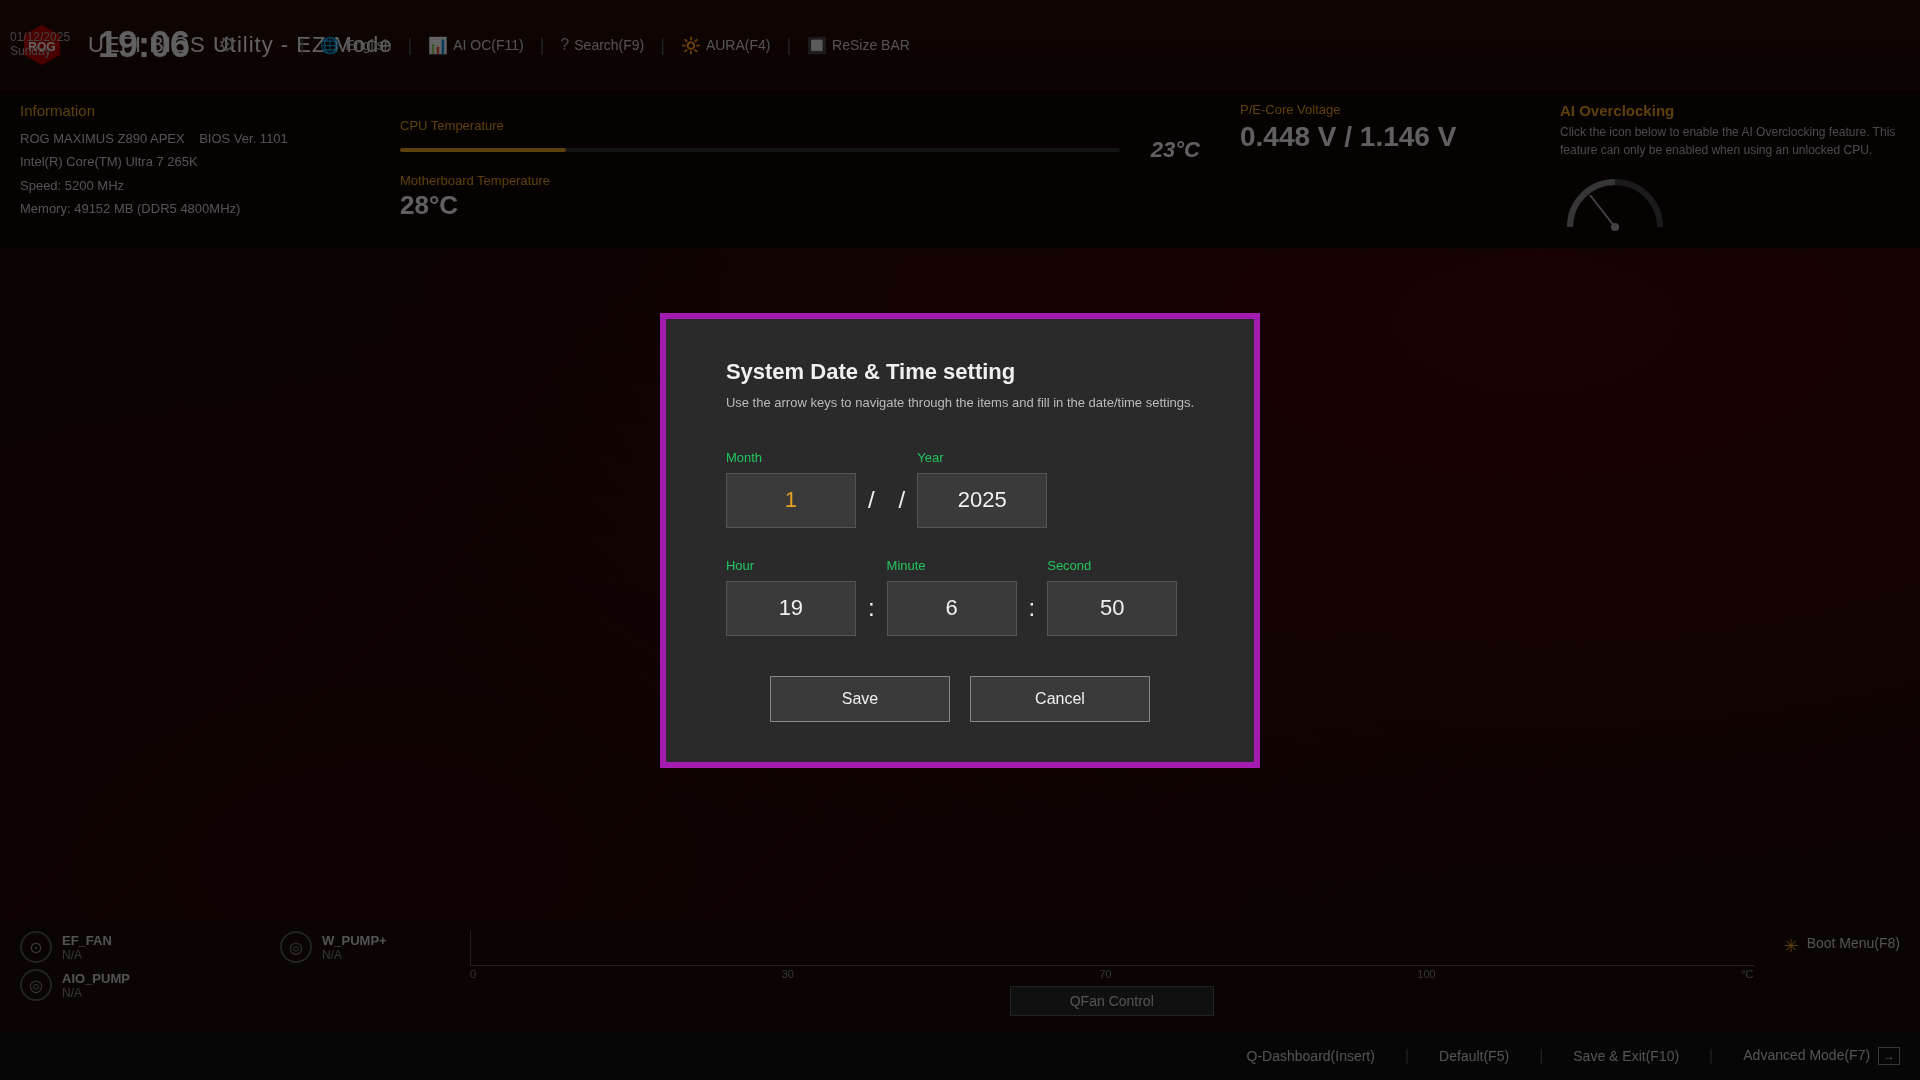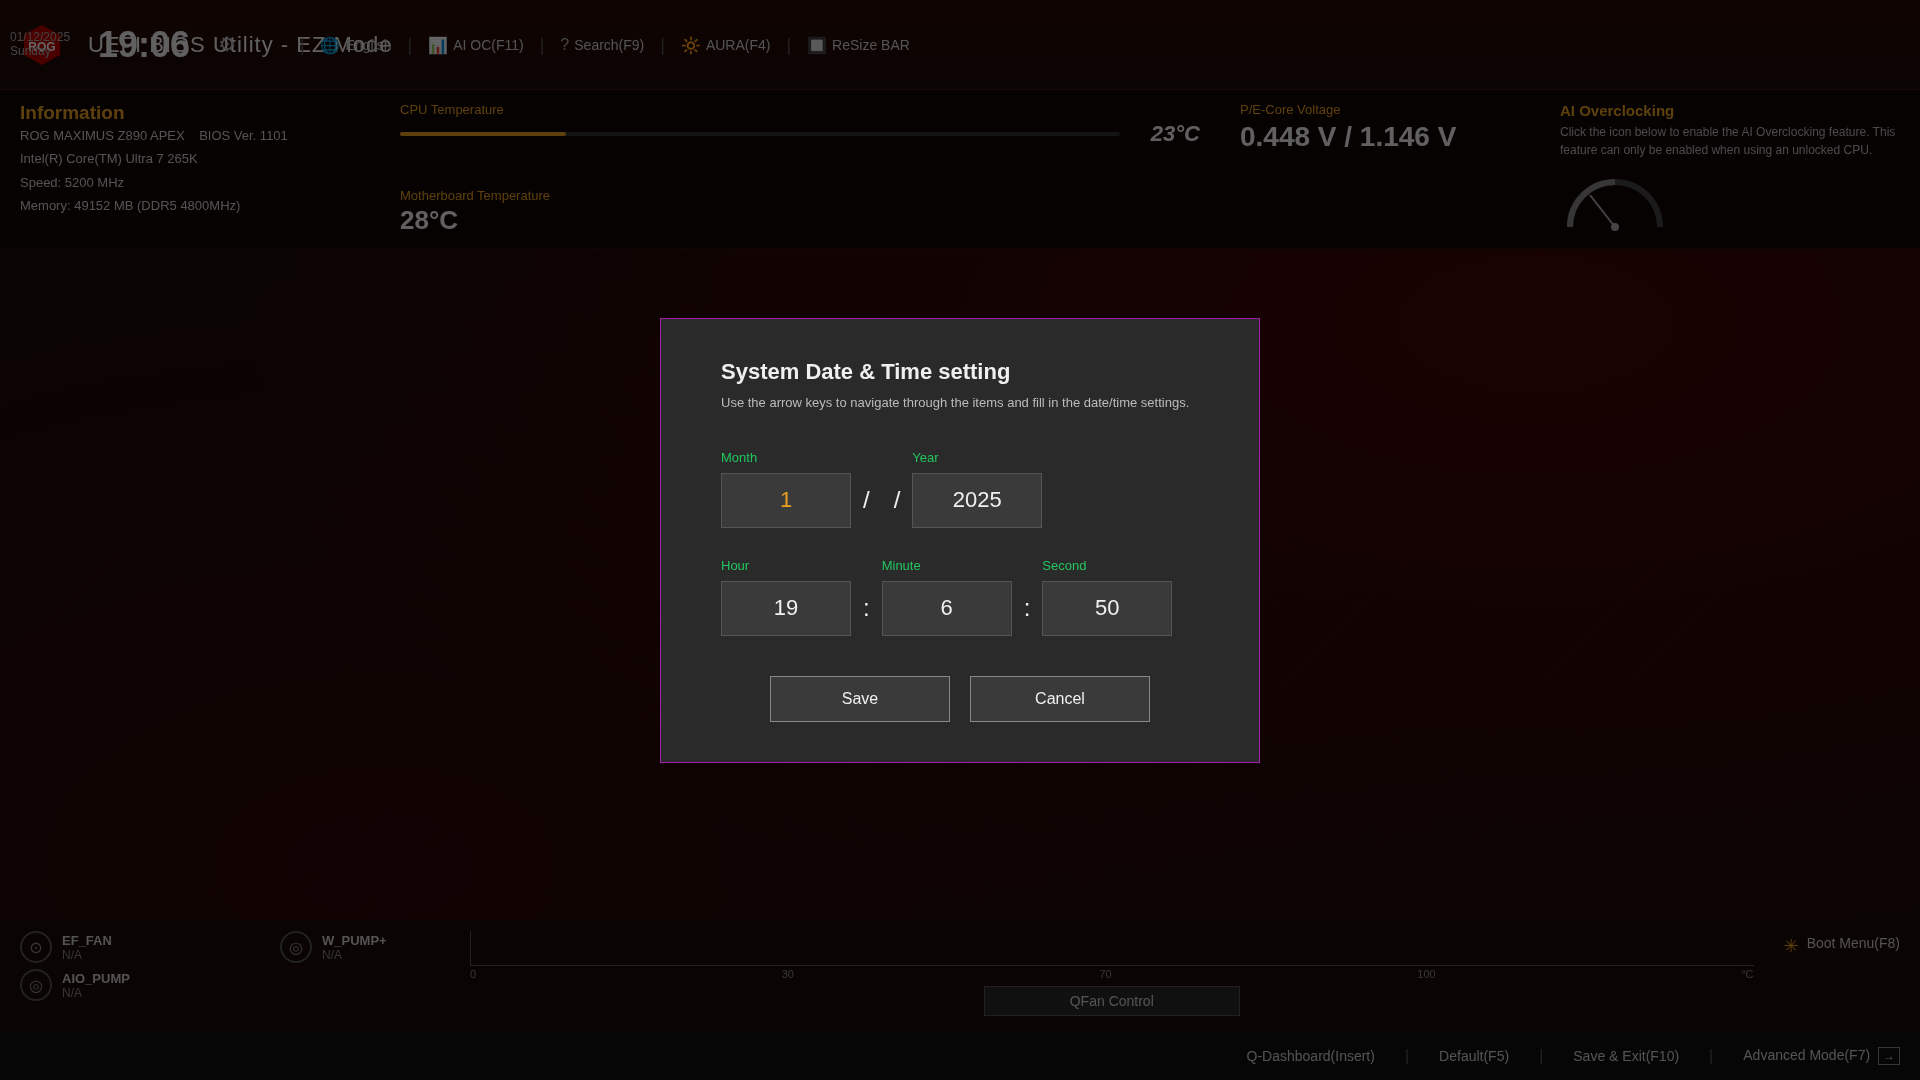--- a/index.html
+++ b/index.html
@@ -116,23 +116,23 @@
       left: 180px;
       top: 50%;
       transform: translateY(-50%);
       color: #bbb;
       font-size: 20px;
       cursor: pointer;
     }
 
     .info-section-title {
       color: #e8a020;
-      font-size: 19px;
-      font-weight: bold;
-      margin-bottom: 0;
+      font-size: 15px;
+      font-weight: normal;
+      margin-bottom: 8px;
     }
 
     .info-line {
       font-size: 13px;
       color: #d0d0d0;
       line-height: 1.8;
     }
 
     .metric-label {
       font-size: 13px;
@@ -165,21 +165,21 @@
       top: 0; left: 0; width: 100%; height: 100%;
       background: rgba(0,0,0,0.6);
       z-index: 100;
       display: flex;
       align-items: center;
       justify-content: center;
     }
 
     .modal-dialog {
       background: #2a2a2a;
-      border: 1px solid #a21caf;
+      border: 6px solid #a21caf;
       padding: 40px 60px 40px 60px;
       min-width: 600px;
       position: relative;
     }
 
     .modal-title {
       font-size: 22px;
       font-weight: bold;
       color: #f0f0f0;
       margin-bottom: 10px;
@@ -343,21 +343,21 @@
 
     .qfan-btn {
       text-align: center;
       padding: 6px 40px;
       border: 1px solid #555;
       background: #2a2a2a;
       color: #d0d0d0;
       font-size: 14px;
       cursor: pointer;
       margin: 4px auto;
-      width: 256px;
+      width: 204px;
     }
 
     .boot-menu-section {
       padding: 10px 20px;
       display: flex;
       align-items: center;
       gap: 8px;
     }
 
     .boot-menu-btn {
@@ -456,21 +456,21 @@
     <div class="info-section-title">Information</div>
     <div class="info-line">
       <span>ROG MAXIMUS Z890 APEX</span>&nbsp;&nbsp;&nbsp;
       <span>BIOS Ver. 1101</span>
     </div>
     <div class="info-line">Intel(R) Core(TM) Ultra 7 265K</div>
     <div class="info-line">Speed: 5200 MHz</div>
     <div class="info-line">Memory: 49152 MB (DDR5 4800MHz)</div>
   </div>
 
-  <div style="flex:1; padding:0 20px; display:flex; flex-direction:column; justify-content:space-between;">
+  <div style="flex:1; padding:0 20px; display:flex; flex-direction:column; justify-content:center;">
     <div>
       <div class="metric-label">CPU Temperature</div>
       <div style="display:flex; align-items:center; gap:10px; margin-top:4px;">
         <div style="flex:1; height:4px; background:#333; border-radius:2px;">
           <div style="width:23%; height:100%; background:#e8a020; border-radius:2px;"></div>
         </div>
         <div style="font-size:22px; color:#f0f0f0; font-weight:bold; min-width:70px; text-align:right;font-style:italic;">23°C</div>
       </div>
     </div>
     <div style="margin-top:10px;">

